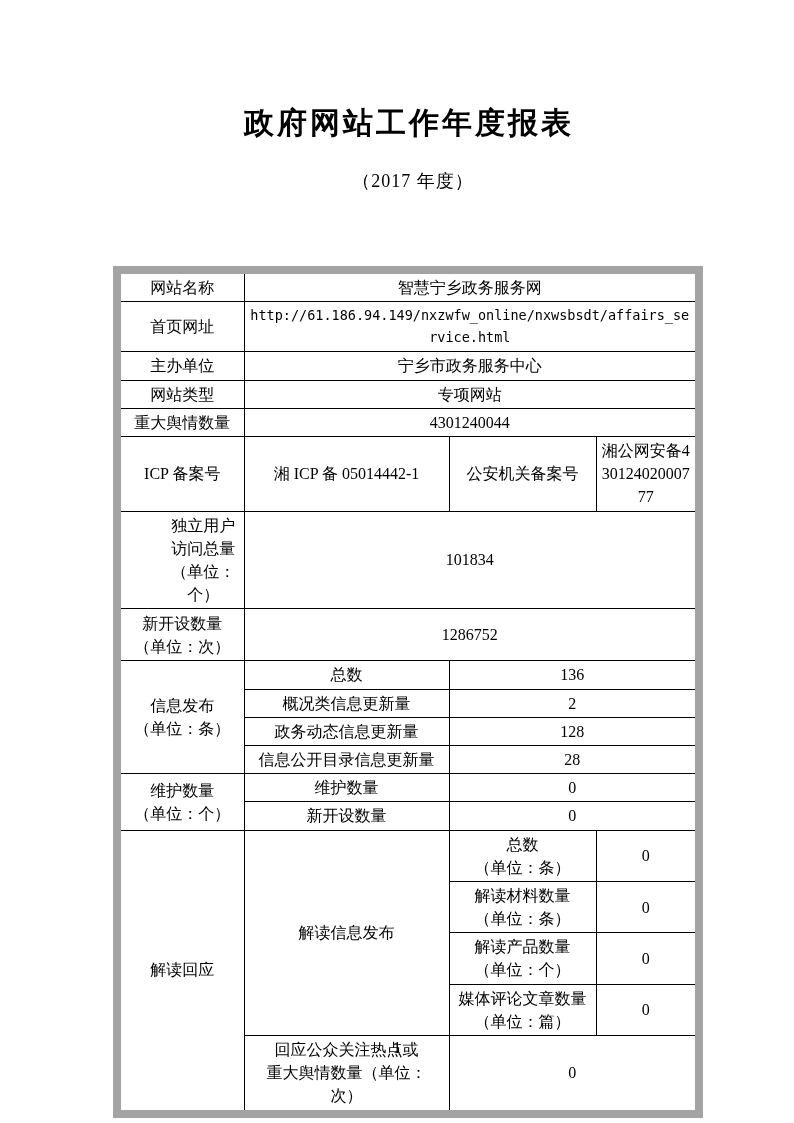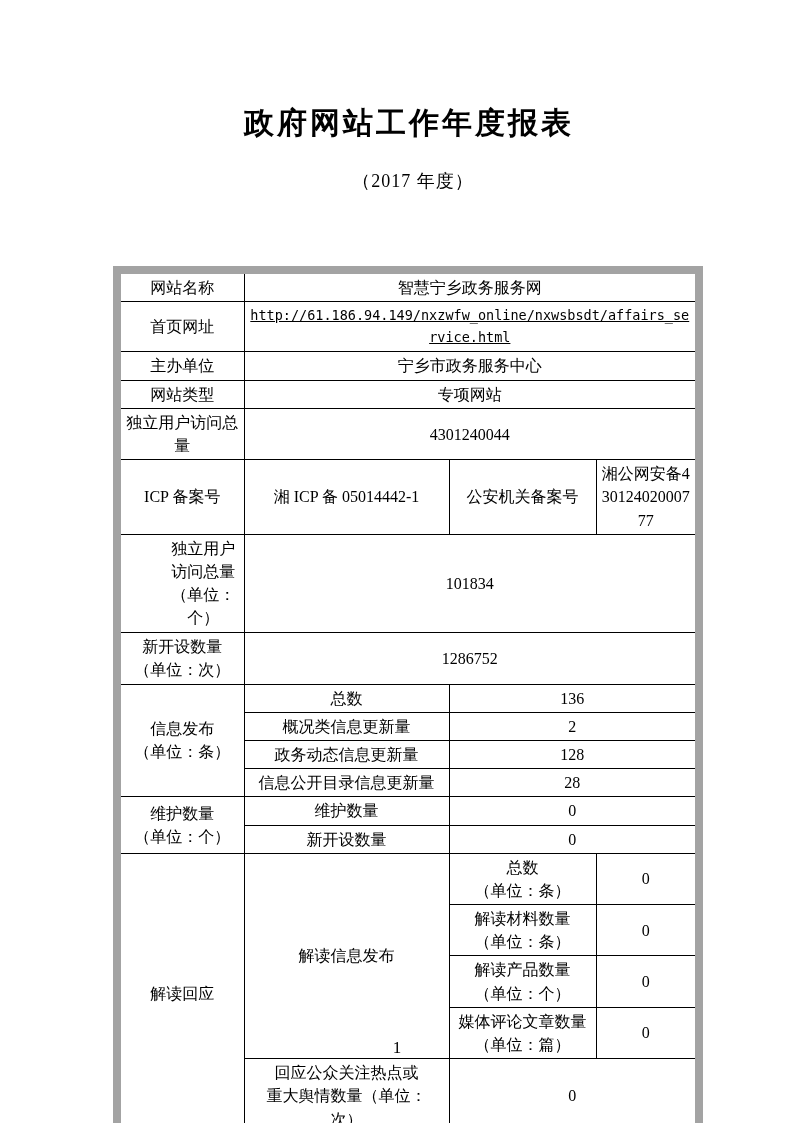--- a/index.html
+++ b/index.html
@@ -43,21 +43,20 @@
     word-break: keep-all;
     overflow-wrap: break-word;
   }
   .report-table td.wrap { word-break: normal; padding-left: 46px; }
   .url-cell {
     font-family: "DejaVu Sans Mono", "Liberation Mono", monospace;
     font-size: 13.5px !important;
     word-break: break-all !important;
     padding: 2px !important;
     line-height: 1.65 !important;
-    text-decoration: underline;
   }
   .num-wrap { overflow-wrap: break-word; word-break: keep-all; }
   .line { display: block; }
 
   .page-number {
     position: absolute; top: 1038px; left: 0; width: 100%;
     text-align: center; font-size: 17px;
   }
   .c1 { width: 127px; } .c2 { width: 205px; } .c3 { width: 147px; } .c4 { width: 103px; }
 </style>
@@ -87,21 +86,21 @@
       </tr>
       <tr style="height:29px">
         <td>主办单位</td>
         <td colspan="3">宁乡市政务服务中心</td>
       </tr>
       <tr style="height:23px">
         <td>网站类型</td>
         <td colspan="3">专项网站</td>
       </tr>
       <tr style="height:23px">
-        <td>独立用户访问总量</td>
+        <td>重大舆情数量</td>
         <td colspan="3">4301240044</td>
       </tr>
       <tr style="height:68px">
         <td>ICP 备案号</td>
         <td>湘 ICP 备 05014442-1</td>
         <td>公安机关备案号</td>
         <td class="num-wrap">湘公网安备43012402000777</td>
       </tr>
       <tr style="height:54px">
         <td class="wrap">独立用户访问总量（单位：个）</td>

